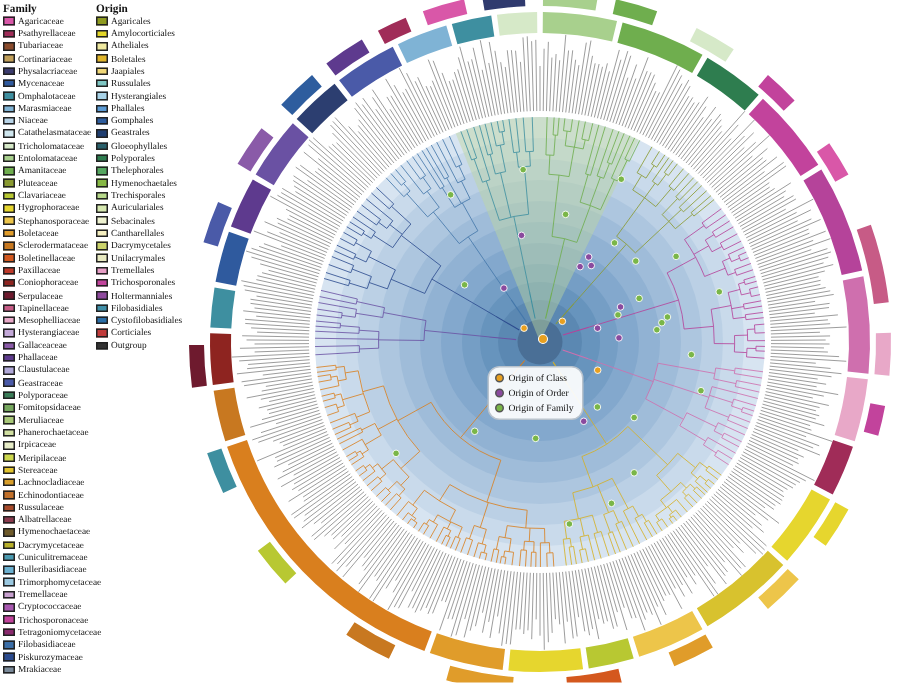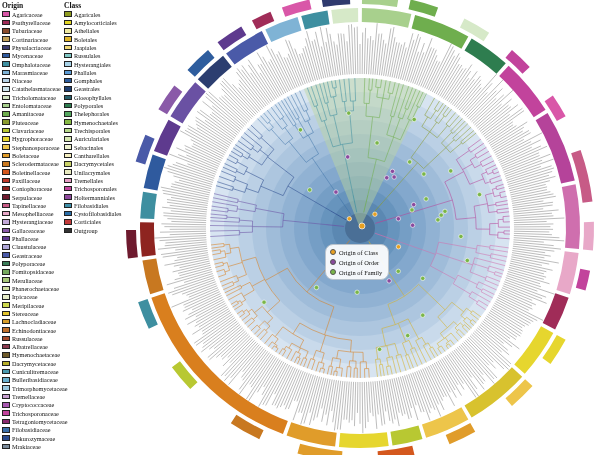--- a/index.html
+++ b/index.html
@@ -1161,21 +1161,21 @@
       <circle cx="379.6031513909766" cy="349.31570658813536" r="2.2" fill="#7ab648" stroke="#fff" stroke-width="0.6"></circle>
       <circle cx="441.23361952770705" cy="215.12807591522065" r="2.2" fill="#7ab648" stroke="#fff" stroke-width="0.6"></circle>
       <circle cx="377.06205536423437" cy="142.92740721013274" r="2.2" fill="#7ab648" stroke="#fff" stroke-width="0.6"></circle>
       <circle cx="426.10991462908095" cy="198.91953084197306" r="2.2" fill="#7ab648" stroke="#fff" stroke-width="0.6"></circle>
       <circle cx="467.31545067211243" cy="260.4766024184575" r="2.2" fill="#7ab648" stroke="#fff" stroke-width="0.6"></circle>
       <circle cx="348.7476164789372" cy="113.10409794868683" r="2.2" fill="#7ab648" stroke="#fff" stroke-width="0.6"></circle>
     </g>
   </svg>
 
 <div class="legend">
-  <div class="lhead">Origin</div>
+  <div class="lhead">Family</div>
   <div id="famItems">
       <div class="lrow">
         <span class="sw" style="background: rgb(217, 87, 168);"></span>
         <span class="lb">Agaricaceae</span>
       </div>
       <div class="lrow">
         <span class="sw" style="background: rgb(160, 44, 88);"></span>
         <span class="lb">Psathyrellaceae</span>
       </div>
       <div class="lrow">
@@ -1379,21 +1379,21 @@
         <span class="lb">Piskurozymaceae</span>
       </div>
       <div class="lrow">
         <span class="sw" style="background: rgb(122, 138, 154);"></span>
         <span class="lb">Mrakiaceae</span>
       </div>
     </div>
 </div>
 
 <div class="legend legend2">
-  <div class="lhead">Class</div>
+  <div class="lhead">Origin</div>
   <div id="ordItems">
       <div class="lrow">
         <span class="sw" style="background: rgb(143, 156, 32);"></span>
         <span class="lb">Agaricales</span>
       </div>
       <div class="lrow">
         <span class="sw" style="background: rgb(227, 214, 38);"></span>
         <span class="lb">Amylocorticiales</span>
       </div>
       <div class="lrow">

